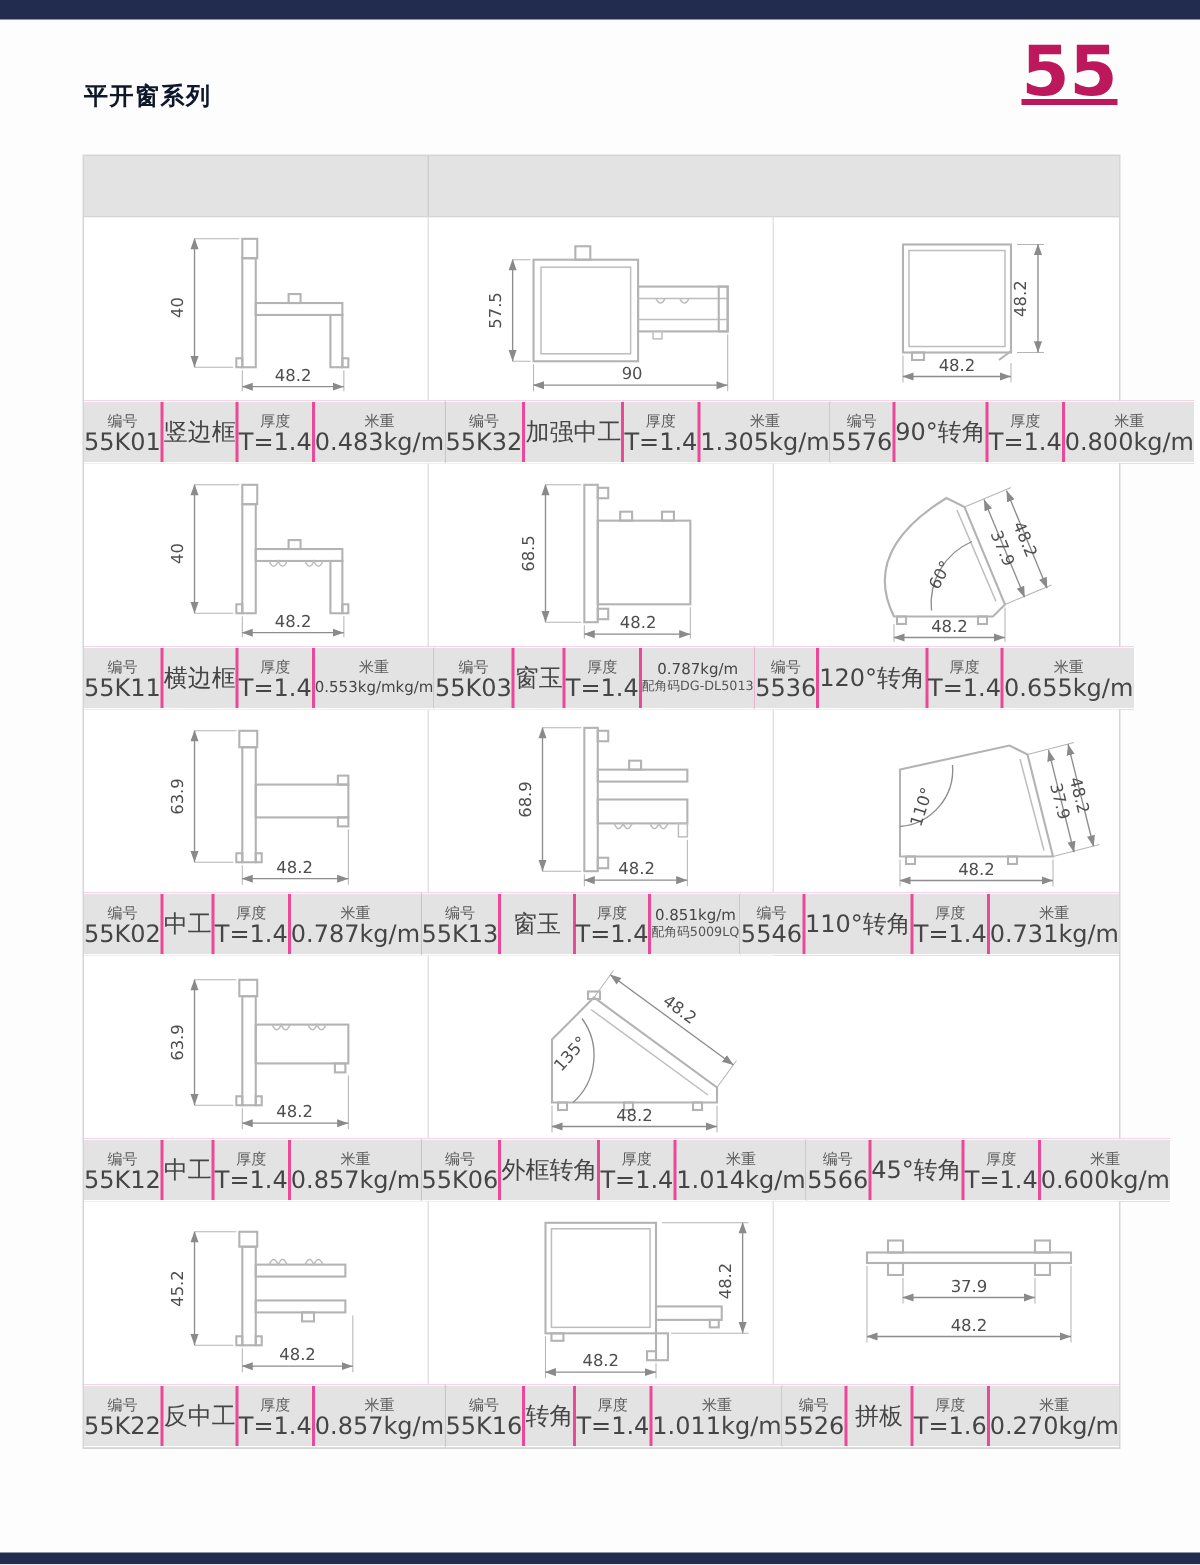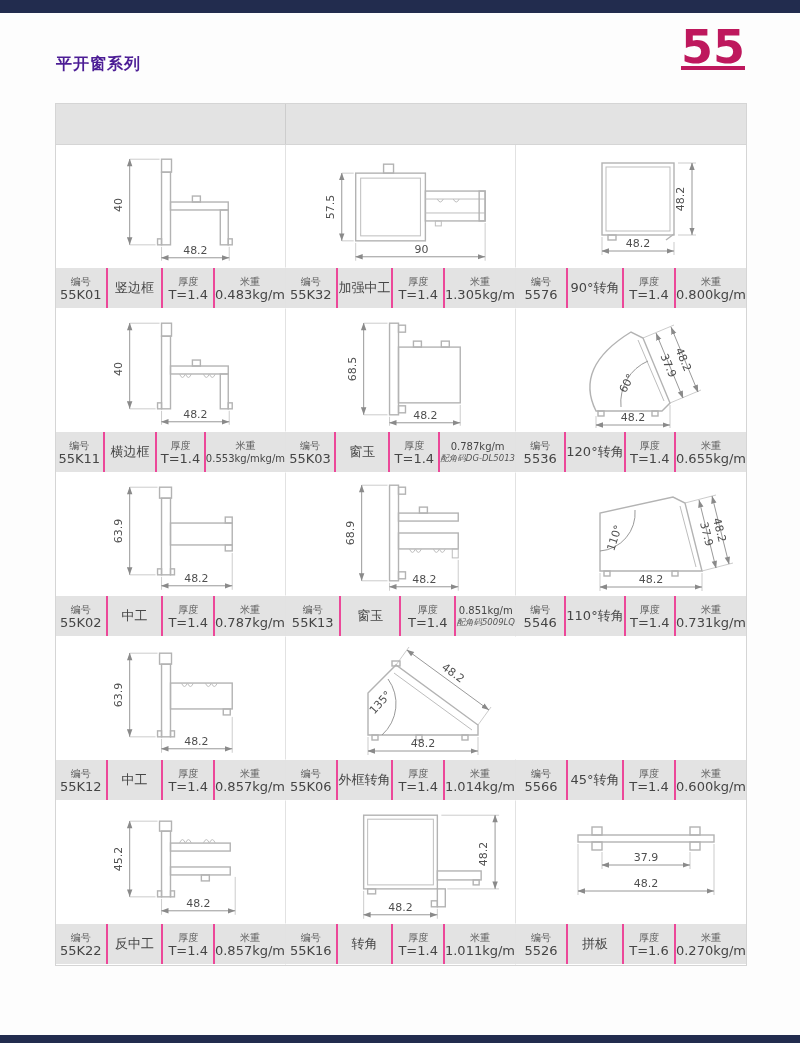--- a/index.html
+++ b/index.html
@@ -1,37 +1,37 @@
 <!DOCTYPE html>
 <html><head>
 <meta charset="utf-8">
 <style>
   html,body{margin:0;padding:0;background:#fff;}
   .sheet{position:relative;width:800px;height:1043px;background:#fdfdfd;font-family:"DejaVu Sans","Liberation Sans",sans-serif;overflow:hidden;}
   .bar{position:absolute;left:0;width:800px;background:#222c4e;}
   .bar.top{top:0;height:13px;}
   .bar.bottom{bottom:0;height:8px;}
-  .series-title{position:absolute;left:56px;top:54px;font-size:16px;font-weight:bold;color:#4c1d95;letter-spacing:1px;}
+  .series-title{position:absolute;left:56px;top:54px;font-size:16px;font-weight:bold;color:#0f172a;letter-spacing:1px;}
   .big-num{position:absolute;right:55px;top:24px;font-size:46px;font-weight:bold;color:#be185d;line-height:1;text-decoration:underline;}
   .tbl{position:absolute;left:55px;top:103px;width:690px;border:1px solid #d5d5d5;background:#fff;}
   .thead{display:grid;grid-template-columns:1fr 1fr 1fr;background:#e3e3e3;height:40px;border-bottom:1px solid #d5d5d5;}
   .th{display:flex;align-items:center;padding-left:25px;font-size:14px;font-weight:bold;color:#4a4a4a;border-right:1px solid #cdcdcd;}
   .th:last-child{border-right:none;}
   .drow{display:grid;grid-template-columns:1fr 1fr 1fr;}
   .dcell{height:122px;border-right:1px solid #e2e2e2;background:#fff;}
   .dcell:last-child{border-right:none;}
   .dg{width:100%;height:122px;display:block;}
   .irow{display:grid;grid-template-columns:1fr 1fr 1fr;}
   .info{display:grid;grid-template-columns:24fr 26fr 24fr 26fr;column-gap:2px;height:40px;background:#ec4899;border-right:1px solid #e2e2e2;border-top:1px solid #fff;border-bottom:1px solid #fff;}
   .info:last-child{border-right:none;}
   .ic{background:#e3e3e3;display:flex;flex-direction:column;justify-content:center;align-items:center;}
   .l{font-size:10px;color:#5a5a5a;line-height:13px;}
-  .v{font-size:13px;color:#454545;line-height:14px;white-space:nowrap;}
+  .v{font-size:16px;color:#454545;line-height:14px;white-space:nowrap;}
   .v.sm{font-size:10px;line-height:13px;}
-  .n{font-size:8.5px;color:#555;line-height:11px;white-space:nowrap;font-style:italic;}
+  .n{font-size:8.5px;color:#555;line-height:11px;white-space:nowrap;}
   .page-num{position:absolute;right:56px;top:1050px;font-size:11px;color:#4a4a4a;}
   svg .pf{fill:none;stroke:#b3b3b3;stroke-width:1.4;}
   svg .pf2{fill:none;stroke:#bdbdbd;stroke-width:1;}
   svg .dm{stroke:#8d8d8d;stroke-width:0.9;fill:none;}
   svg .ext{stroke:#b5b5b5;stroke-width:0.7;}
   svg text{font-size:11px;fill:#4f4f4f;text-anchor:middle;font-family:"DejaVu Sans",sans-serif;}
 </style>
 </head>
 <body>
 

